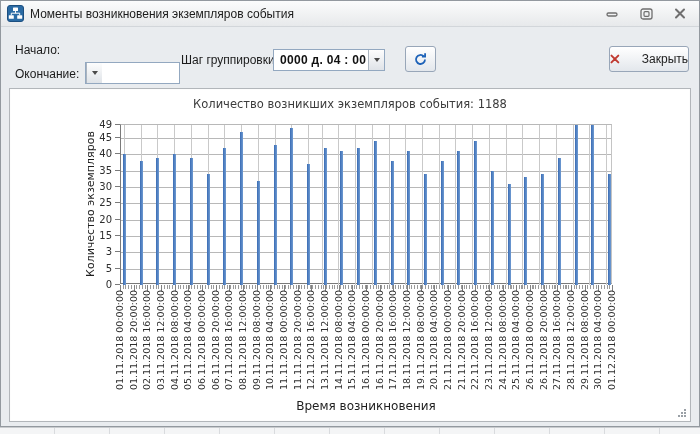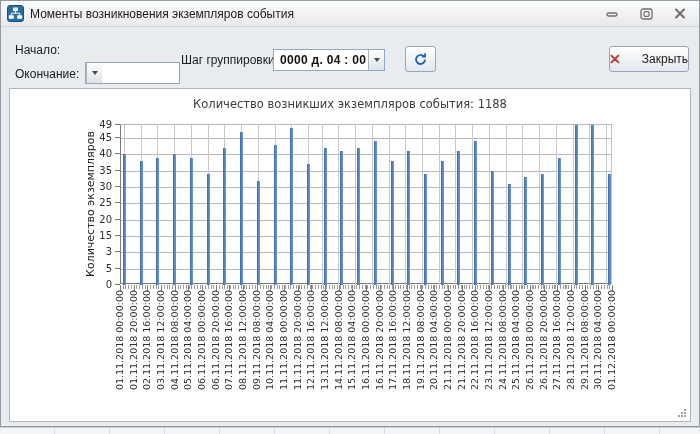--- a/index.html
+++ b/index.html
@@ -184,20 +184,21 @@
         <div class="vgl" style="left: 434.828px; height: 160px; background: rgb(201, 201, 201);"></div>
         <div class="bar" style="left: 436.828px; top: 32.6531px; height: 127.347px; background: linear-gradient(90deg, rgb(58, 108, 180), rgb(111, 155, 210));"></div>
         <div class="vgl" style="left: 451.552px; height: 160px; background: rgb(201, 201, 201);"></div>
         <div class="bar" style="left: 453.552px; top: 0px; height: 160px; background: linear-gradient(90deg, rgb(58, 108, 180), rgb(111, 155, 210));"></div>
         <div class="vgl" style="left: 468.276px; height: 160px; background: rgb(201, 201, 201);"></div>
         <div class="bar" style="left: 470.276px; top: 0px; height: 160px; background: linear-gradient(90deg, rgb(58, 108, 180), rgb(111, 155, 210));"></div>
         <div class="vgl" style="left: 485px; height: 160px; background: rgb(201, 201, 201);"></div>
         <div class="bar" style="left: 487px; top: 48.9796px; height: 111.02px; background: linear-gradient(90deg, rgb(58, 108, 180), rgb(111, 155, 210));"></div>
       </div>
     <div class="y-axis-title" style="left:74px; top:195px;">Количество экземпляров</div>
+    <div class="x-axis-title" style="left:110px; top:310px; width:492px;">Время возникновения</div>
     <svg class="grip" viewBox="0 0 10 10">
       <g fill="#9aa0a6">
           <rect x="7" y="1" width="2" height="2"></rect>
           <rect x="4" y="4" width="2" height="2"></rect>
           <rect x="7" y="4" width="2" height="2"></rect>
           <rect x="1" y="7" width="2" height="2"></rect>
           <rect x="4" y="7" width="2" height="2"></rect>
           <rect x="7" y="7" width="2" height="2"></rect>
         </g>
     </svg>

